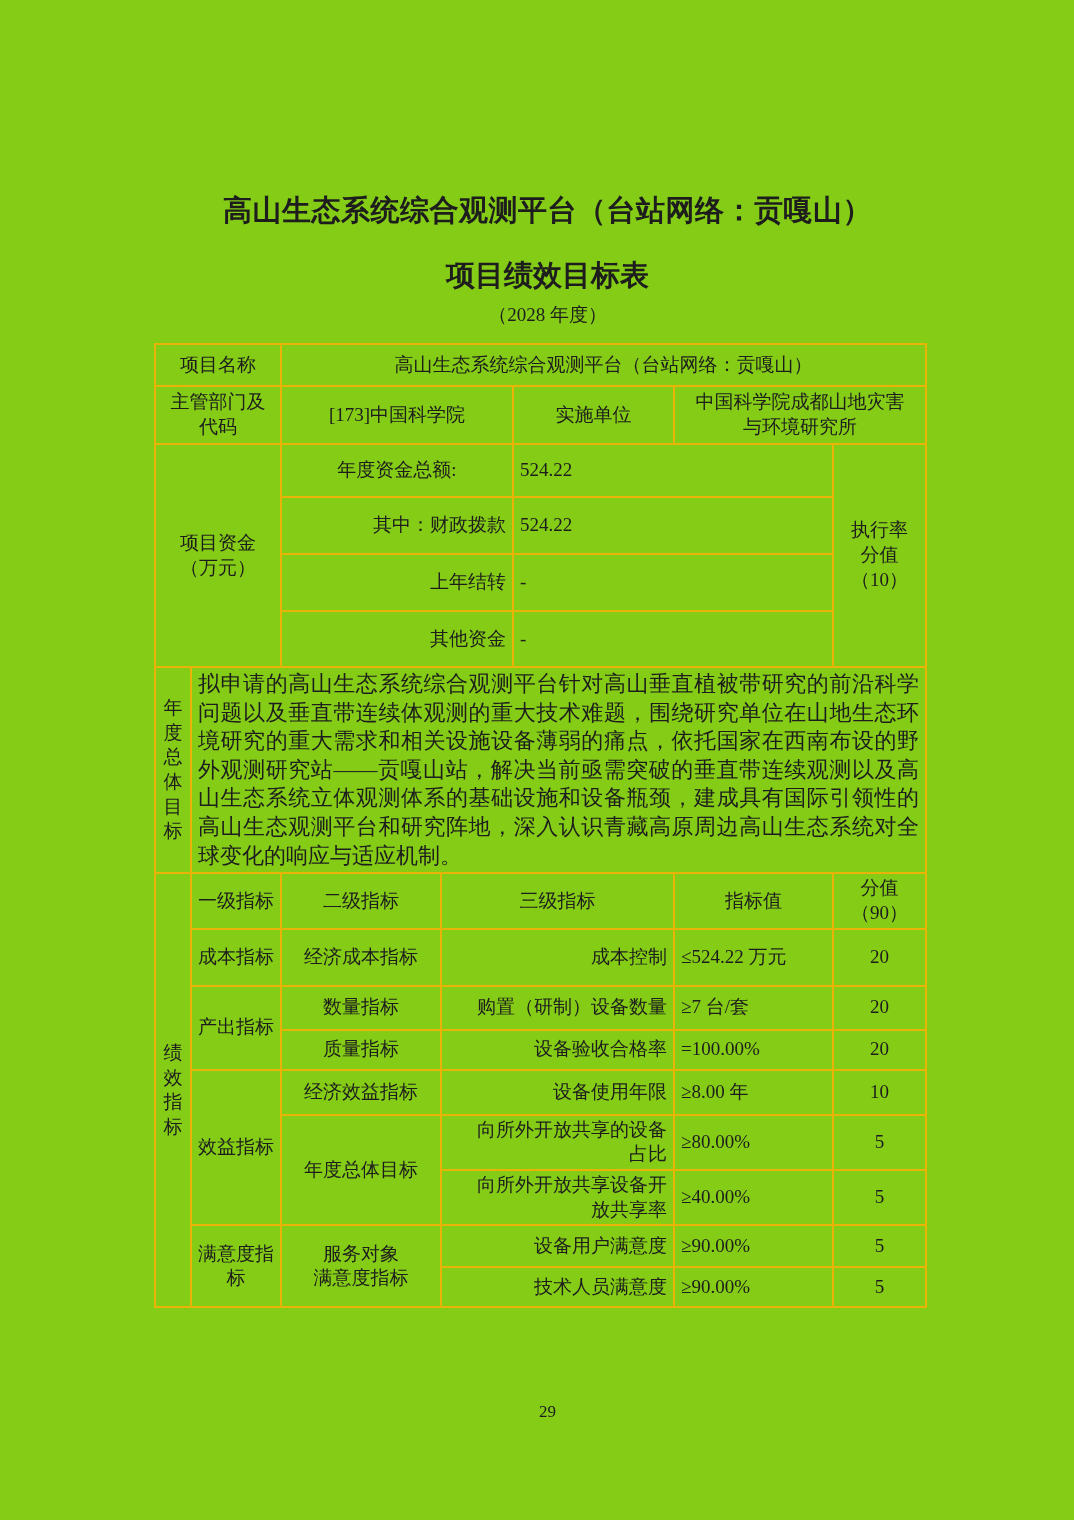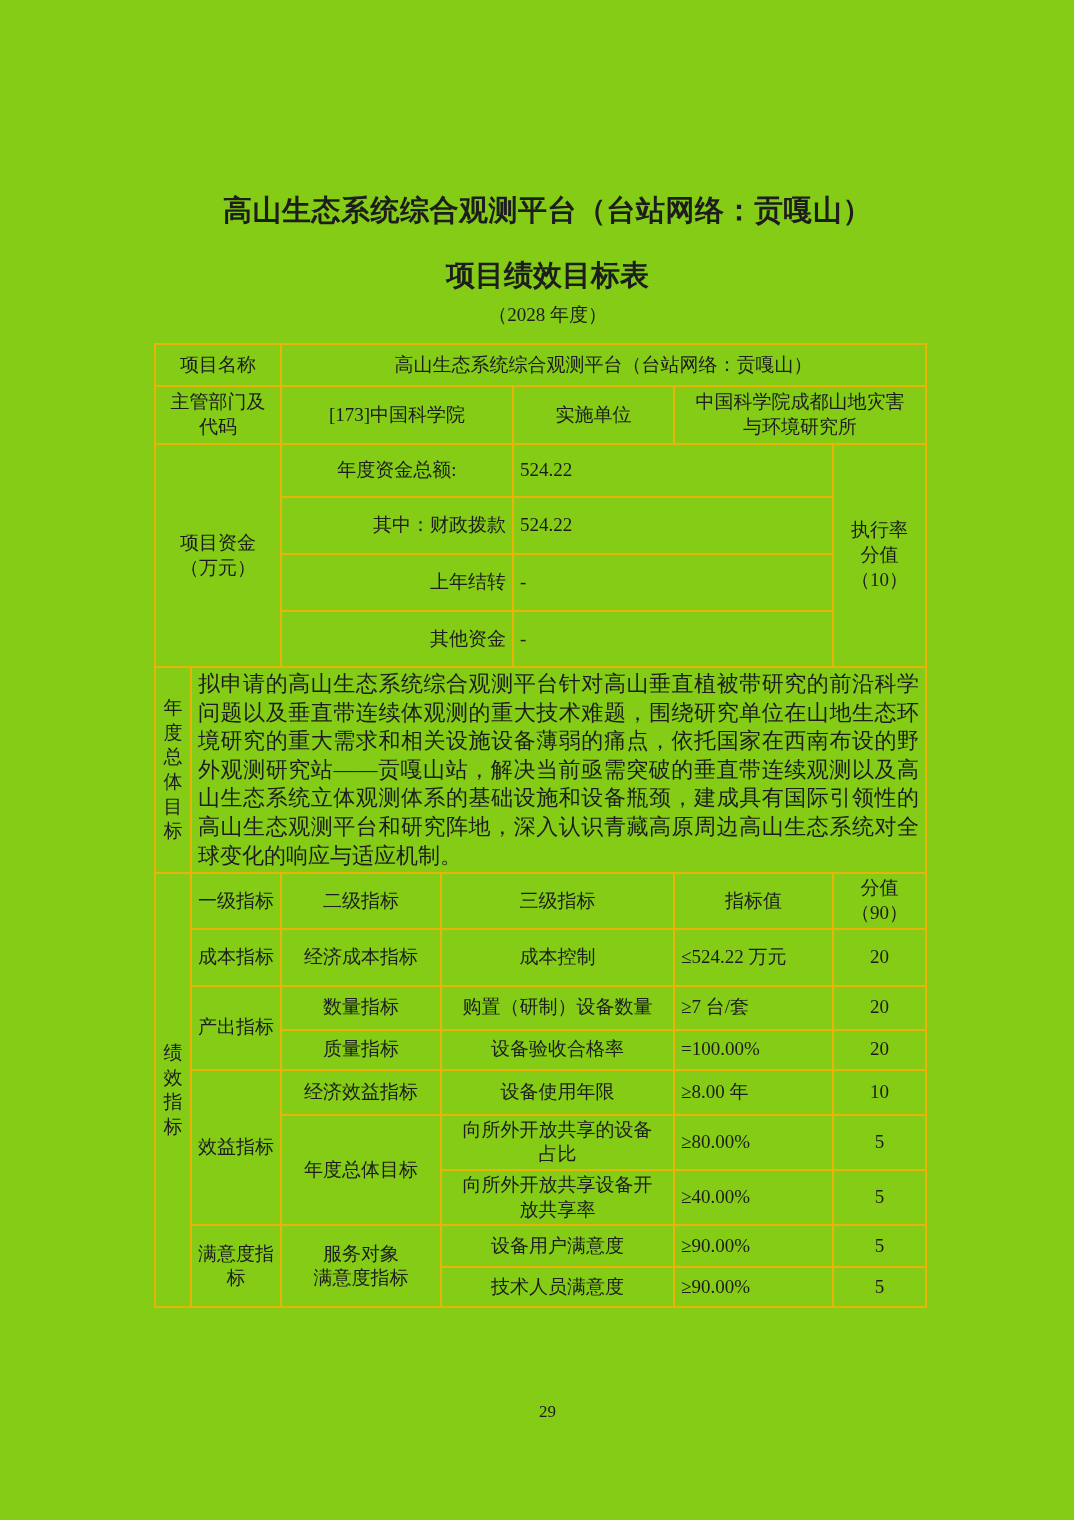--- a/index.html
+++ b/index.html
@@ -56,21 +56,21 @@
   .fund-name-first{text-align:center;padding-left:22px;}
   .fund-val{text-align:left;vertical-align:bottom;padding-bottom:8px;}
   
   .goal-text{
     text-align:justify;
     font-size:22px;line-height:26px;
     padding:8px 10px;vertical-align:top;
   }
   
   .lvl{text-align:center;padding:2px 10px;}
-  .l3cell{text-align:center;padding-left:10px;line-height:26px;}
+  .l3cell{text-align:right;padding-left:10px;line-height:26px;}
   .valcell{text-align:left;padding-left:10px;}
   .page-number{
     position:absolute;top:1402px;left:0;right:0;
     text-align:center;font-size:17px;
   }
 </style>
 </head>
 <body>
 
 <div class="page">

